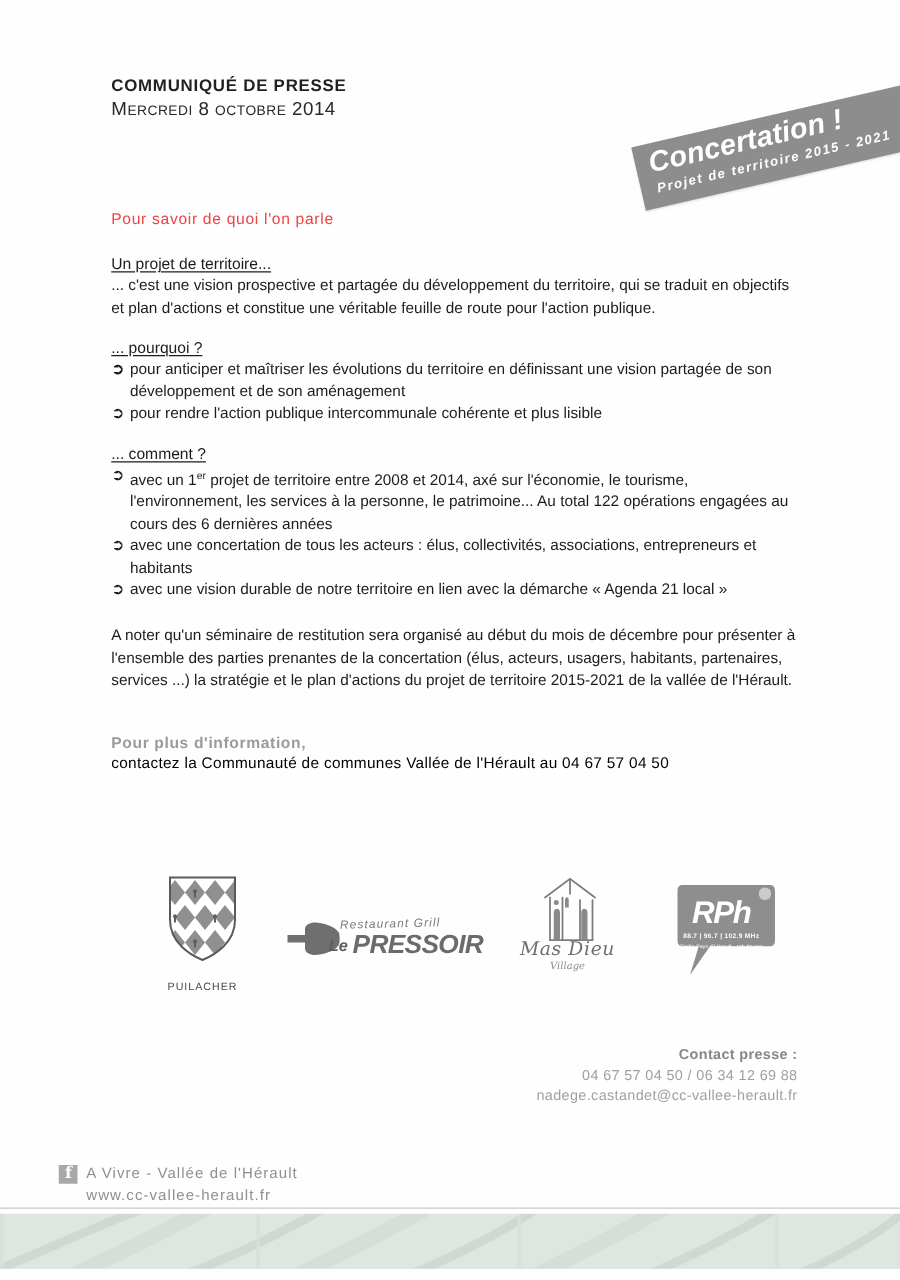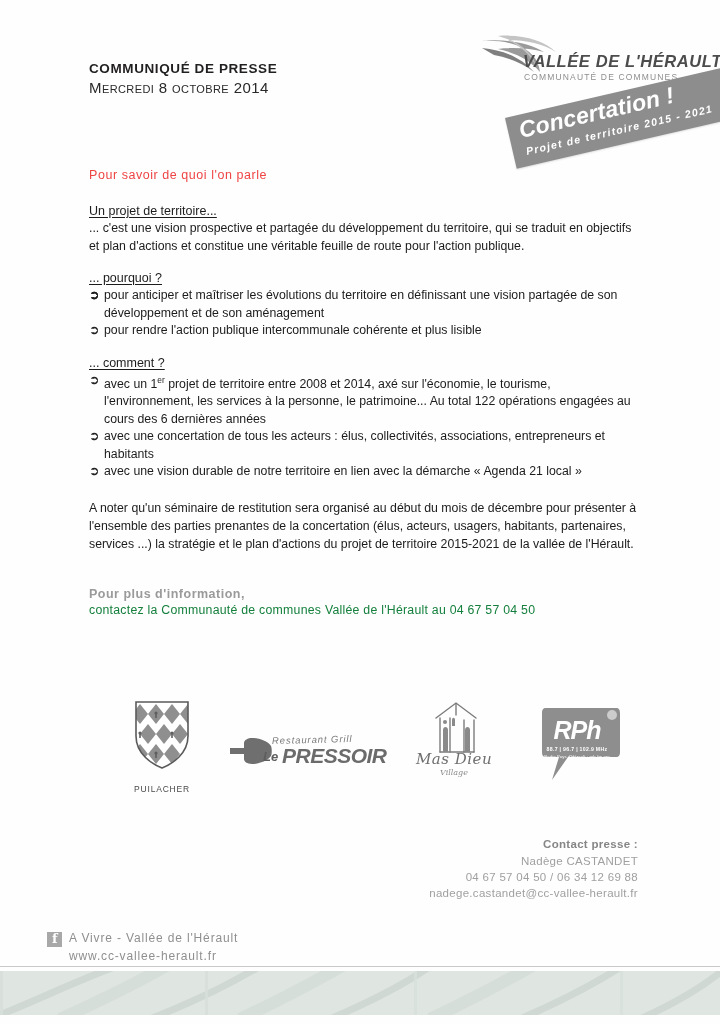--- a/index.html
+++ b/index.html
@@ -159,21 +159,21 @@
   .info-block { margin-top: 34px; }
   .info-head {
     font-size: 12.5px;
     font-weight: bold;
     color: #9a9a9a;
     letter-spacing: 0.5px;
     margin-bottom: 2px;
   }
   .info-line {
     font-size: 12.3px;
-    color: #15803d;
+    color: #000000;
     letter-spacing: 0.25px;
   }
 
   
   .partners {
     position: absolute;
     left: 100px;
     top: 698px;
     width: 540px;
     height: 100px;
@@ -367,29 +367,20 @@
   .footer-band svg { display: block; }
 </style>
 </head>
 <body>
 
 <div class="page">
 
   <div class="header-title">COMMUNIQUÉ DE PRESSE</div>
   <div class="header-date">Mercredi 8 octobre 2014</div>
 
-  <div class="logo">
-    <svg width="222" height="62" viewBox="0 0 222 62">
-      <path d="M6 14 C30 10, 58 13, 76 24 C62 20, 44 19, 30 21 C48 25, 62 32, 72 44 C70 30, 62 22, 48 17 C34 12, 18 12, 6 14 Z" fill="#9a9a9a"></path>
-      <path d="M30 8 C54 6, 76 12, 88 24 C76 16, 58 12, 40 12 C52 18, 62 26, 68 38 C64 24, 52 14, 30 8 Z" fill="#c4c4c4"></path>
-      <path d="M14 20 C36 22, 54 30, 66 44 C56 36, 42 30, 26 27 Z" fill="#7f7f7f"></path>
-    </svg>
-    <div class="logo-name">VALLÉE DE L'HÉRAULT</div>
-    <div class="logo-sub">COMMUNAUTÉ DE COMMUNES</div>
-  </div>
 
   <div class="banner">
     <div class="banner-title">Concertation !</div>
     <div class="banner-sub">Projet de territoire 2015 - 2021</div>
   </div>
 
   <div class="body">
     <div class="intro-line">Pour savoir de quoi l'on parle</div>
     <div id="sections">
         <div class="sect">
@@ -494,21 +485,20 @@
         </g>
       </svg>
       <div class="masdieu-name">Mas Dieu</div>
       <div class="masdieu-sub">Village</div>
     </div>
 
   </div>
 
   <div class="contact">
     <div class="contact-title">Contact presse :</div>
-    <div class="contact-line">Nadège CASTANDET</div>
     <div class="contact-line">04 67 57 04 50 / 06 34 12 69 88</div>
     <div class="contact-line">nadege.castandet@cc-vallee-herault.fr</div>
   </div>
 
   <div class="footer">
     <div class="fb-icon"></div>
     <div class="footer-line1">A Vivre - Vallée de l'Hérault</div>
     <div class="footer-line2">www.cc-vallee-herault.fr</div>
   </div>
 

